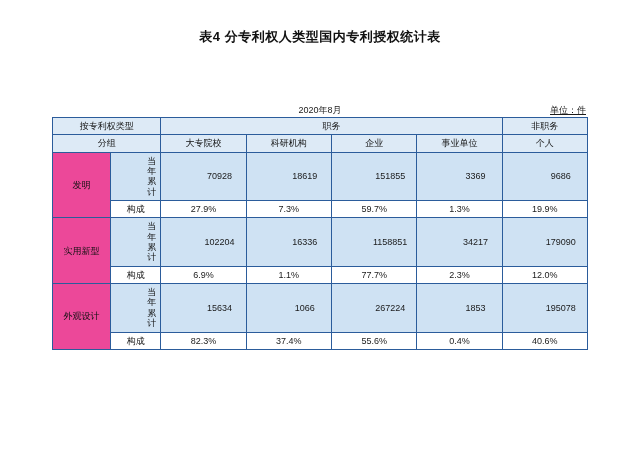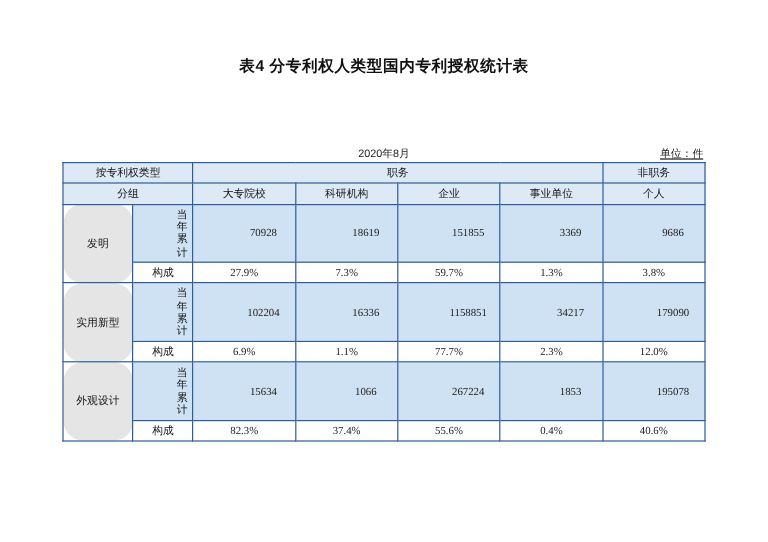--- a/index.html
+++ b/index.html
@@ -19,21 +19,21 @@
     position: relative;
     width: 640px;
     height: 452px;
     box-sizing: border-box;
   }
   .doc-title {
     text-align: center;
     font-size: 13px;
     font-weight: bold;
     letter-spacing: 0.5px;
-    margin-top: 46px;
+    margin-top: 28px;
     color: #111;
   }
   .table-wrap {
     position: absolute;
     left: 52px;
     top: 76px;
     width: 536px;
   }
   .meta-center {
     position: absolute;
@@ -54,40 +54,38 @@
     right: 2px;
     top: 0;
     font-size: 9px;
     text-decoration: underline;
   }
   table.stat {
     border-collapse: collapse;
     width: 536px;
     table-layout: fixed;
     font-size: 9px;
-    font-family: Liberation Serif, serif;
   }
   table.stat th, table.stat td {
     border: 1px solid #2b5c9b;
     padding: 3px 4px;
     line-height: 1.15;
     height: 17px;
     box-sizing: border-box;
   }
   th.hdr {
     background: #ddeaf6;
     font-weight: normal;
     text-align: center;
     color: #111;
   }
   td.rowlabel {
-    background: #e5e5e5;
-    text-align: center;
-    color: #111;
-    border-radius: 16px;
+    background: #ec4899;
+    text-align: center;
+    color: #111;
   }
   td.sublabel {
     background: #ffffff;
     text-align: center;
     color: #111;
   }
   td.num {
     text-align: center;
     background: #ffffff;
   }
@@ -151,21 +149,21 @@
           <td class="num">151855</td>
           <td class="num">3369</td>
           <td class="num">9686</td>
         </tr>
         <tr>
           <td class="sublabel">构成</td>
           <td class="num">27.9%</td>
           <td class="num">7.3%</td>
           <td class="num">59.7%</td>
           <td class="num">1.3%</td>
-          <td class="num">3.8%</td>
+          <td class="num">19.9%</td>
         </tr>
 
         <tr class="band">
           <td class="rowlabel" rowspan="2">实用新型</td>
           <td class="sublabel">当年累计</td>
           <td class="num">102204</td>
           <td class="num">16336</td>
           <td class="num">1158851</td>
           <td class="num">34217</td>
           <td class="num">179090</td>

